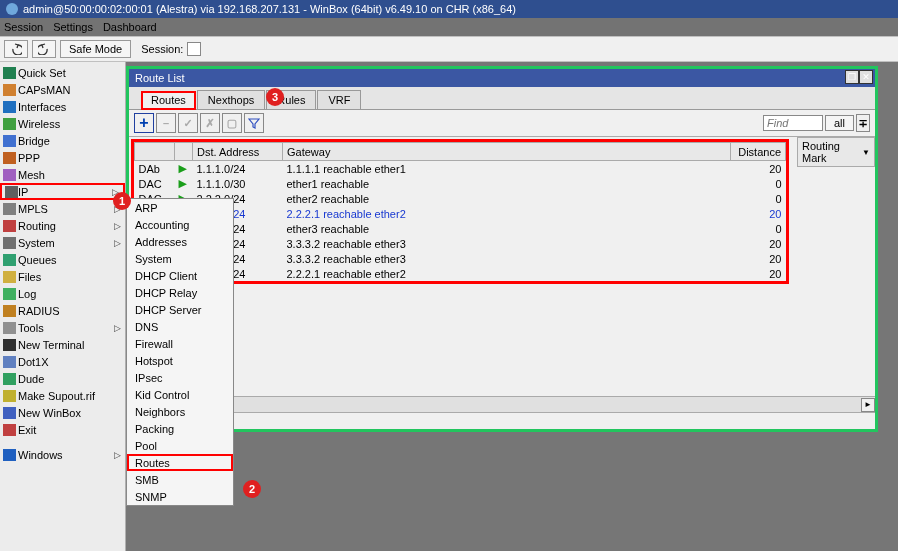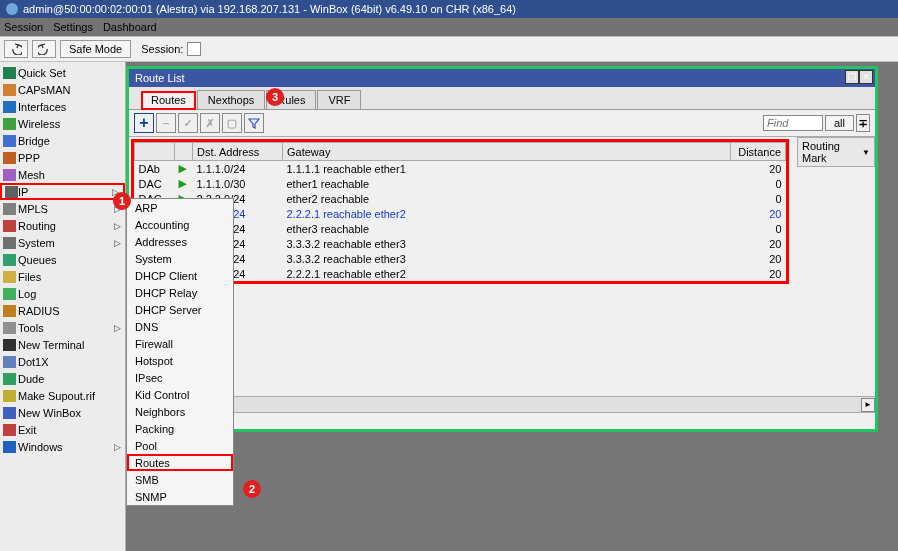--- a/index.html
+++ b/index.html
@@ -171,21 +171,21 @@
         <span>Make Supout.rif</span>
       </div>
       <div class="side-item">
         <span class="icon" style="background: rgb(64, 96, 192);"></span>
         <span>New WinBox</span>
       </div>
       <div class="side-item">
         <span class="icon" style="background: rgb(192, 64, 64);"></span>
         <span>Exit</span>
       </div>
-      <div class="side-item" style=" align-items: center;">
+      <div class="side-item" style="margin-top: 8px; align-items: center;">
         <span class="icon" style="background: rgb(32, 96, 192);"></span>
         <span>Windows</span>
         <span class="arrow">▷</span>
       </div>
     </div>
 
   <div class="workspace">
     <div class="routewin">
       <div class="rw-title">
         <span>Route List</span>

